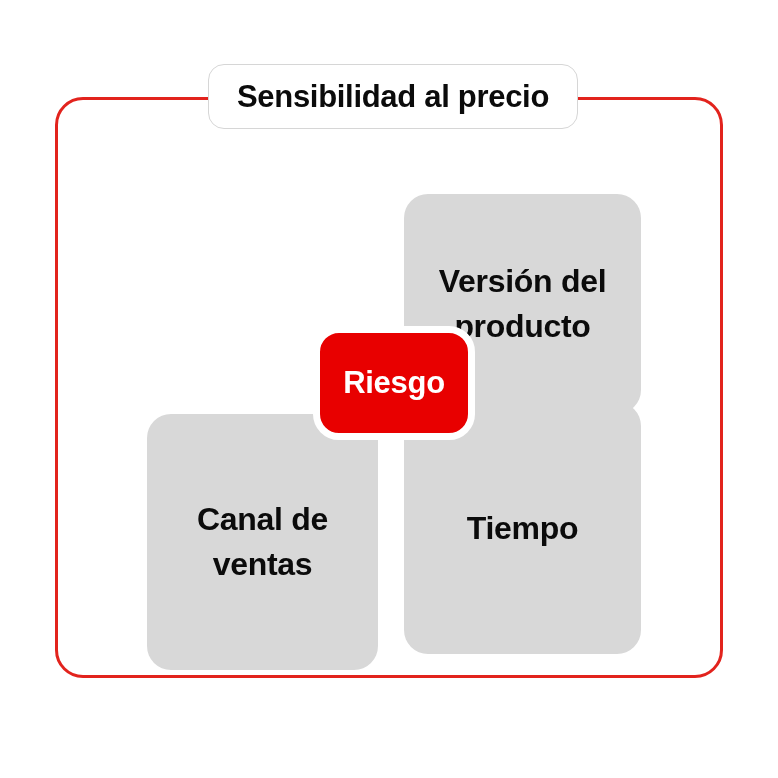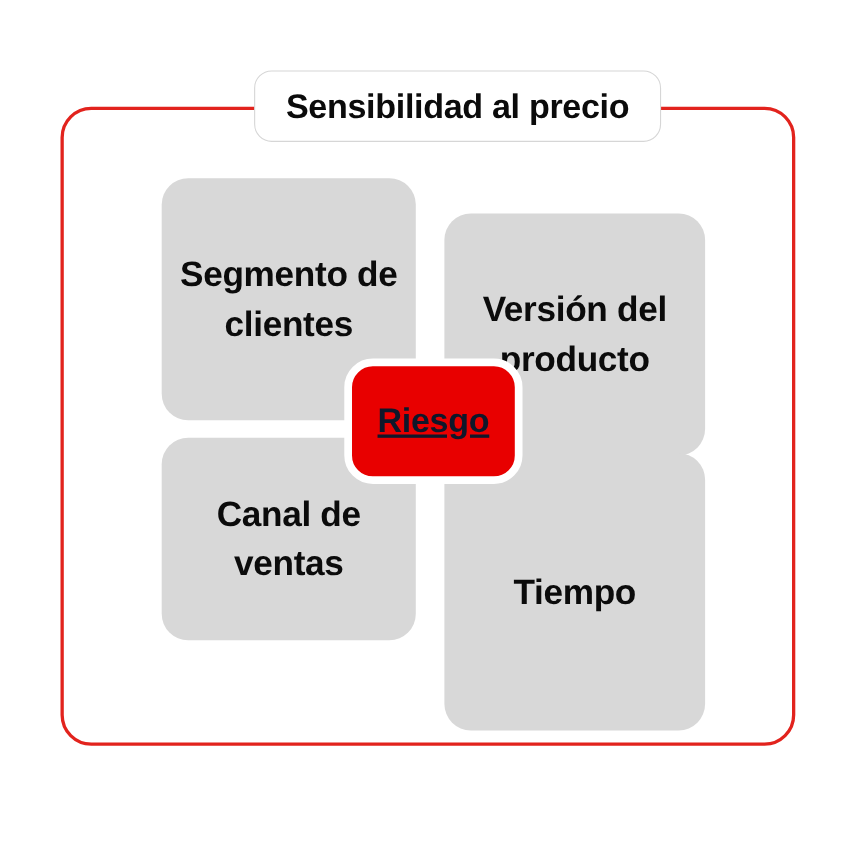--- a/index.html
+++ b/index.html
@@ -41,21 +41,20 @@
     font-size: 31px;
     letter-spacing: -0.3px;
     z-index: 3;
     white-space: nowrap;
   }
   .pill-top {
     left: 208px;
     top: 64px;
     width: 370px;
     height: 65px;
-    margin-left: 23px;
   }
   .pill-bottom {
     left: 293px;
     top: 648px;
     width: 229px;
     height: 64px;
   }
   .quad {
     position: absolute;
     background: #d8d8d8;
@@ -67,58 +66,54 @@
     font-weight: 700;
     font-size: 32px;
     line-height: 45px;
     letter-spacing: -0.3px;
     z-index: 2;
     padding: 0 12px;
     box-sizing: border-box;
   }
   .quad-tl { left: 147px; top: 162px; width: 231px; height: 220px; }
   .quad-tr { left: 404px; top: 162px; width: 237px; height: 220px; margin-top: 32px; }
-  .quad-bl { left: 147px; top: 398px; width: 231px; height: 184px; }
-  .quad-br { left: 404px; top: 412px; width: 237px; height: 252px; }
+  .quad-bl { left: 147px; top: 414px; width: 231px; height: 256px; }
+  .quad-br { left: 404px; top: 402px; width: 237px; height: 252px; }
   .center-box {
     position: absolute;
     left: 313px;
     top: 326px;
     width: 162px;
     height: 114px;
     box-sizing: border-box;
     background: #e80000;
     border: 7px solid #ffffff;
     border-radius: 26px;
     display: flex;
     align-items: center;
     justify-content: center;
-    color: #0f172a;
+    color: #ffffff;
     font-weight: 700;
     font-size: 31px;
     letter-spacing: -0.3px;
     z-index: 4;
     white-space: nowrap;
-    text-decoration: underline;
   }
 </style>
 </head>
 <body>
 
 <div class="canvas">
 
   <div class="frame"></div>
 
   <div class="pill pill-top">
     <span>Sensibilidad al precio</span>
   </div>
 
-  <div class="quad quad-tl">
-    <span>Segmento de clientes</span>
-  </div>
 
   <div class="quad quad-tr">
     <span>Versión del producto</span>
   </div>
 
   <div class="quad quad-bl">
     <span>Canal de ventas</span>
   </div>
 
   <div class="quad quad-br">

